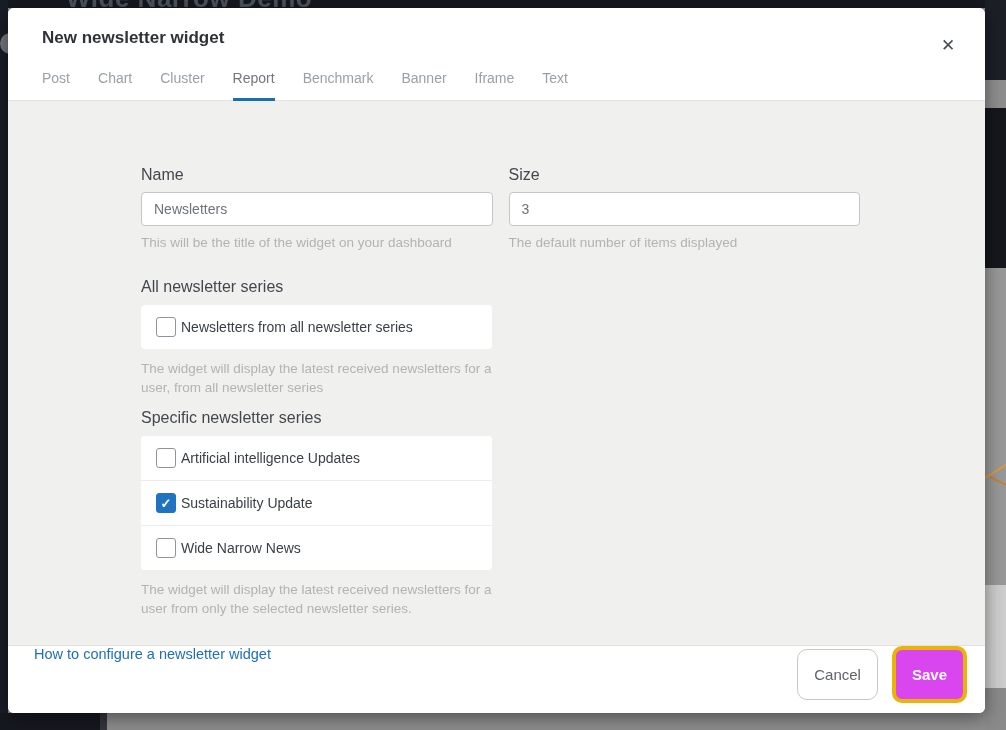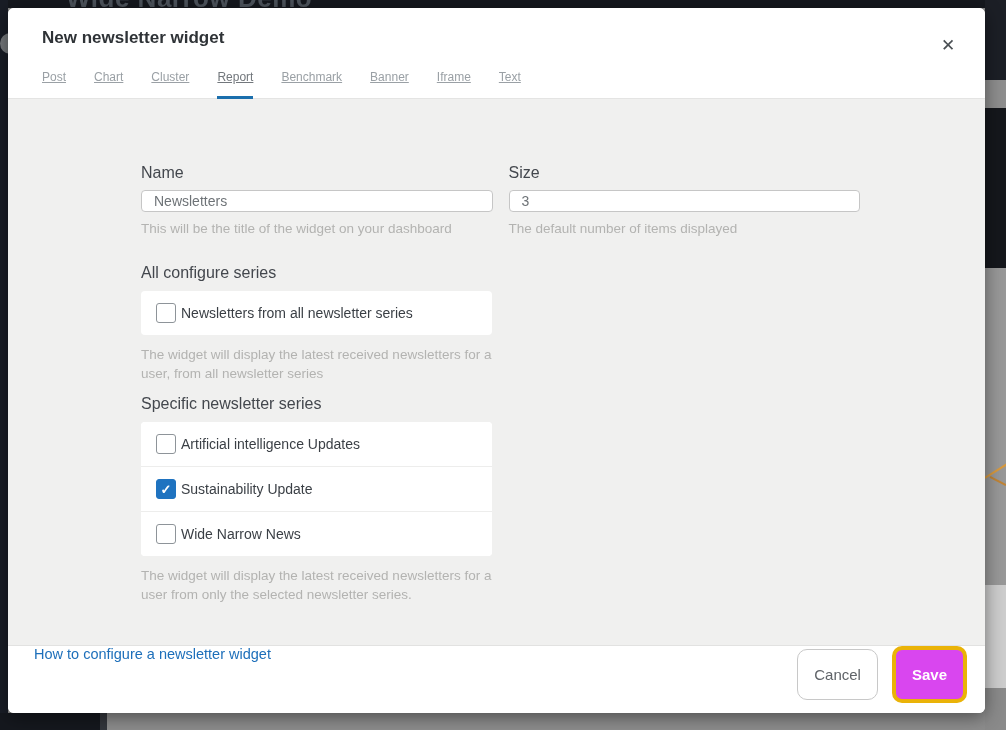--- a/index.html
+++ b/index.html
@@ -52,34 +52,34 @@
   .modal-title { font-size:17px; font-weight:700; color:#2f3337; }
   .close-btn {
     position:absolute; right:26px; top:26px; width:22px; height:22px;
     font-size:17px; color:#4a4f54; display:flex; align-items:center; justify-content:center;
     cursor:pointer;
   }
 
   .tabs { display:flex; padding:0 34px; margin-top:13px; border-bottom:1px solid #e4e4e3; background:#fff; }
   .tab {
     margin-left:14px; margin-right:14px; padding:9px 0 12px 0;
-    font-size:12px; color:#9aa0a5; border-bottom:3px solid transparent; margin-bottom:-1px;
-    cursor:pointer; white-space:nowrap;text-decoration:underline;
+    font-size:14px; color:#9aa0a5; border-bottom:3px solid transparent; margin-bottom:-1px;
+    cursor:pointer; white-space:nowrap;
   }
   .tab:first-child { margin-left:0; }
   .tab.active { color:#72777c; border-bottom-color:#1b6fad; }
 
   .modal-body { flex:1; background:#f0f0ef; padding:34px 0 0 133px; overflow:hidden; }
   .description { width:690px; font-size:14.5px; line-height:21px; color:#5a5f66; }
 
   .fields-row { display:flex; gap:16px; width:719px; margin-top:31px; }
   .field-col { flex:1; }
   .field-label, .section-label { display:block; font-size:16px; color:#43474d; }
   .text-input {
-    margin-top:8px; width:100%; height:22px; border:1px solid #c6c6c6; border-radius:4px;
+    margin-top:8px; width:100%; height:34px; border:1px solid #c6c6c6; border-radius:4px;
     padding:0 12px; font-size:14px; color:#6e7377; background:#fff; outline:none;
     font-family:"Liberation Sans", sans-serif;
   }
   .field-helper { margin-top:9px; font-size:13.5px; color:#b3b3b1; }
 
   .section-label { margin-top:28px; }
   .section-label.tight { margin-top:12px; }
 
   .option-card { width:351px; background:#fff; border-radius:4px; margin-top:9px; overflow:hidden; }
   .option-row {
@@ -153,21 +153,21 @@
         <input class="text-input" type="text" value="Newsletters" style="">
         <div class="field-helper">This will be the title of the widget on your dashboard</div>
       </div>
       <div class="field-col">
         <label class="field-label">Size</label>
         <input class="text-input" type="text" value="3" style="">
         <div class="field-helper">The default number of items displayed</div>
       </div>
     </div>
 
-    <span class="section-label">All configure series</span>
+    <span class="section-label">All newsletter series</span>
     <div class="option-card">
       <div class="option-row">
         <span class="checkbox">
             <span>✓</span>
           </span>
         <span class="option-label">Newsletters from all newsletter series</span>
       </div>
     </div>
     <div class="card-helper">The widget will display the latest received newsletters for a user, from all newsletter series</div>
 

